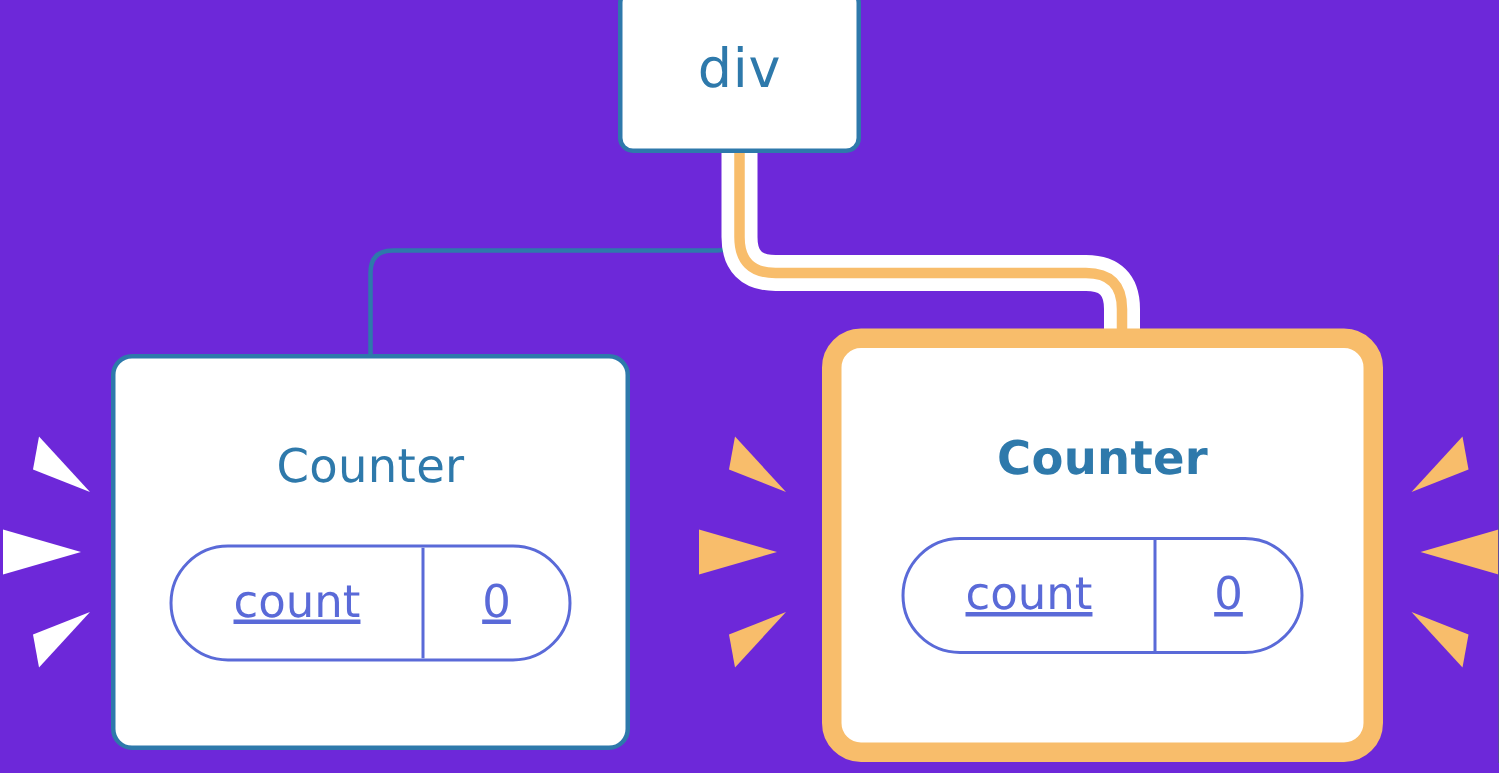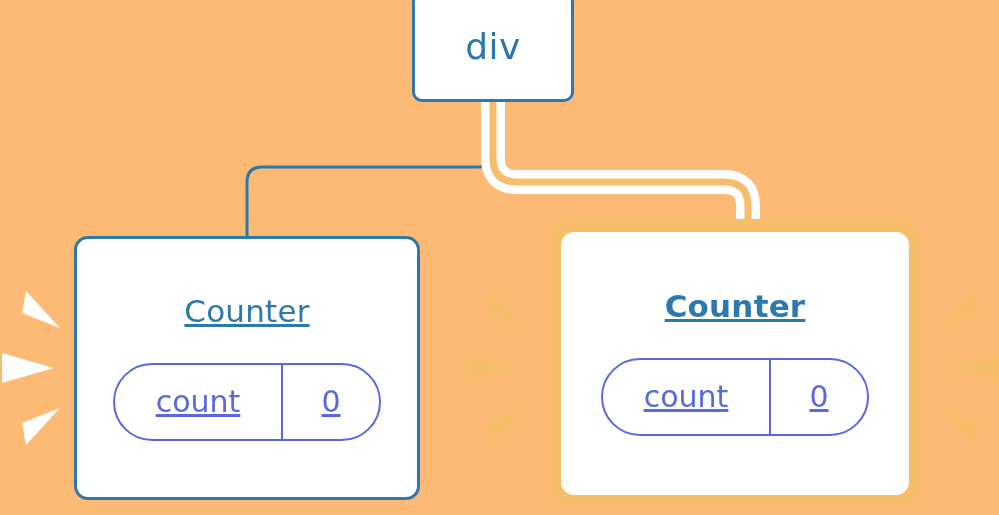--- a/index.html
+++ b/index.html
@@ -4,21 +4,21 @@
 <style>
   html, body {
     margin: 0;
     padding: 0;
     background: #4a646d;
   }
   #stage {
     position: relative;
     width: 999px;
     height: 515px;
-    background: #fdba74;
+    background: #6d28d9;
     overflow: hidden;
     font-family: "DejaVu Sans", sans-serif;
   }
   #wires {
     position: absolute;
     left: 0;
     top: 0;
     width: 999px;
     height: 515px;
   }
@@ -80,21 +80,20 @@
     flex-direction: column;
     align-items: center;
     justify-content: center;
   }
   .card-title {
     color: #2e79ab;
     font-size: 31px;
     line-height: 1;
     margin-bottom: 36px;
     letter-spacing: .2px;
-    text-decoration: underline;
   }
   .card-title.bold { font-weight: bold; }
 
   
   .pill {
     display: flex;
     align-items: stretch;
     border: 2px solid #5a6ad8;
     border-radius: 999px;
     height: 78px;

